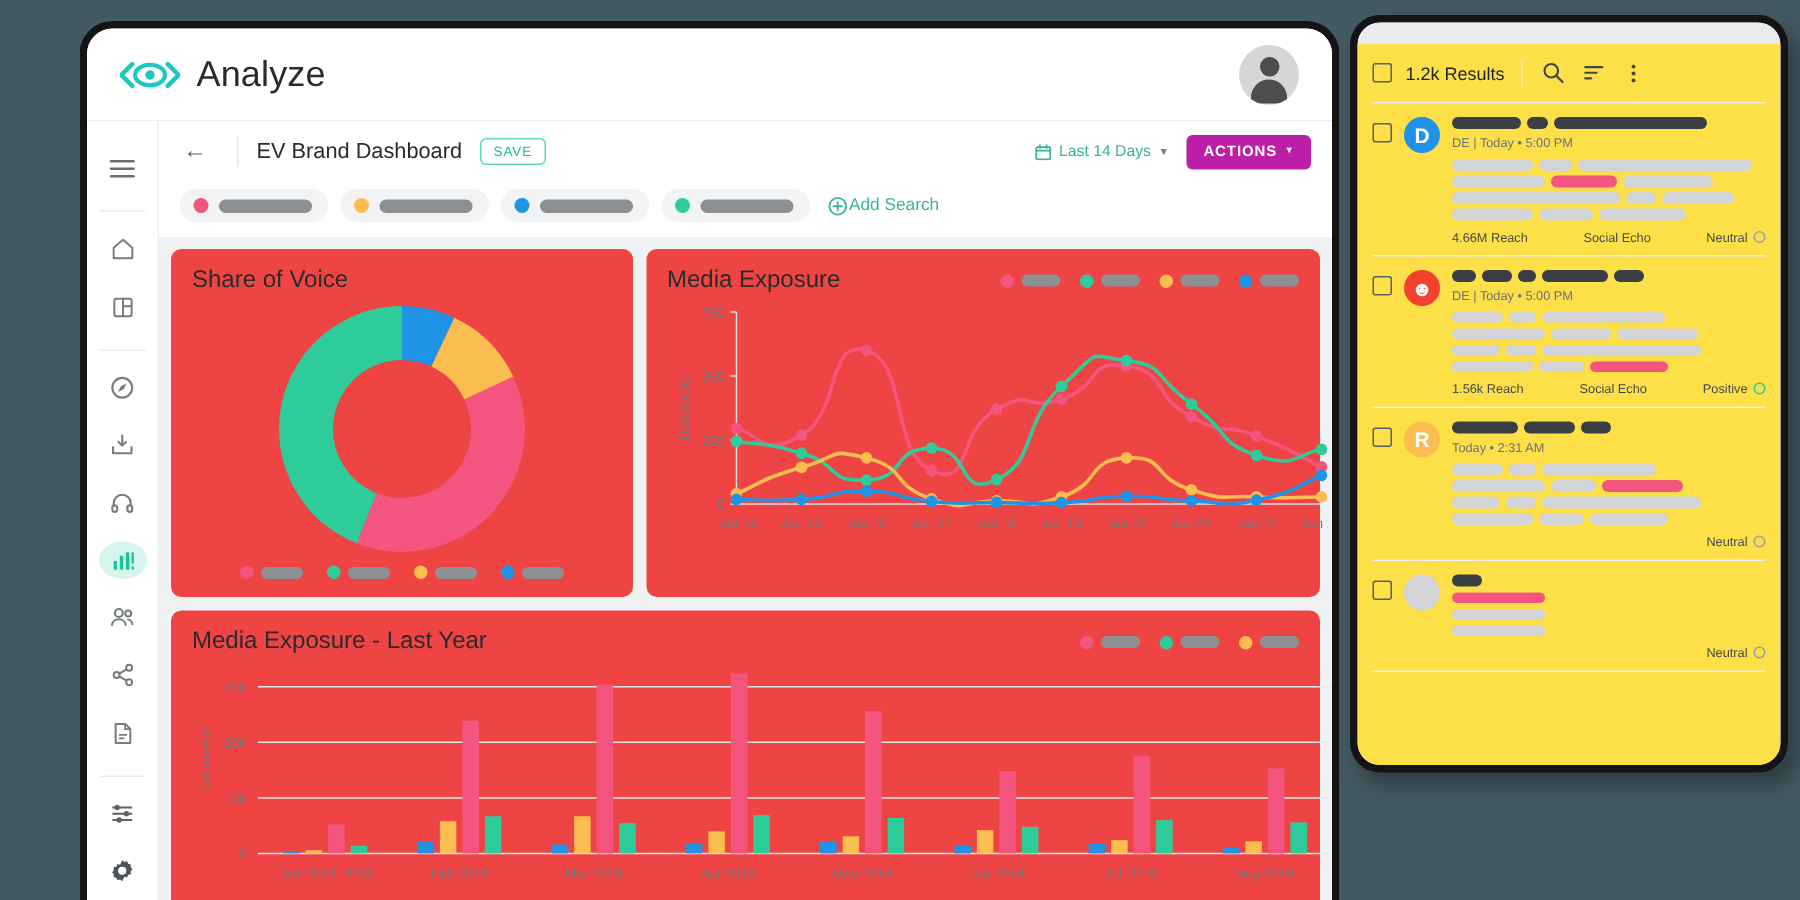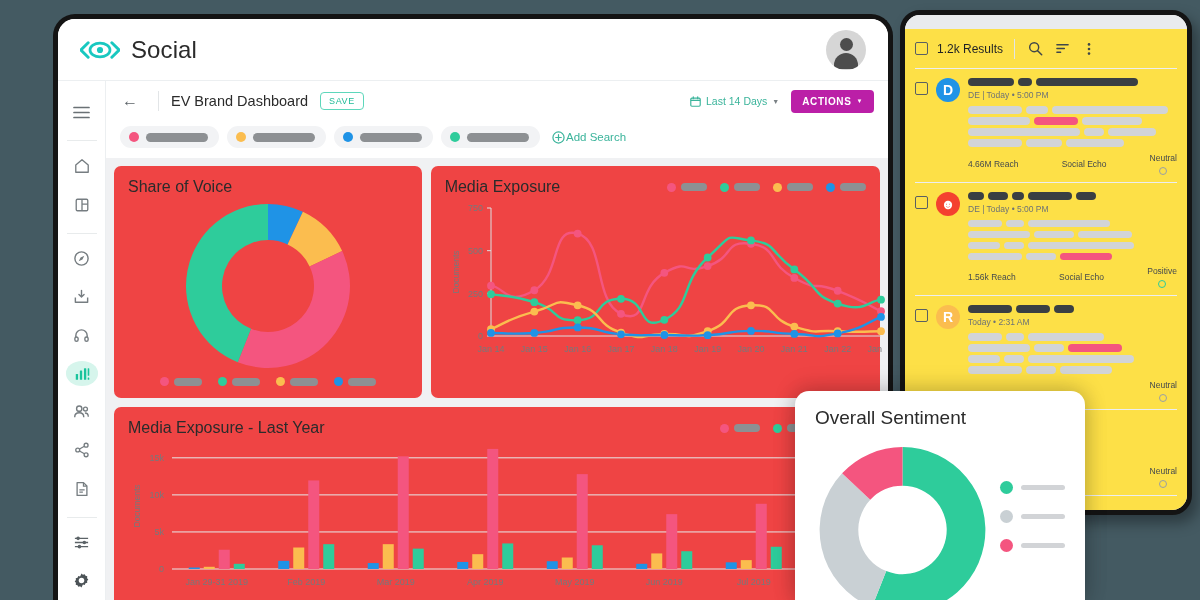--- a/index.html
+++ b/index.html
@@ -125,21 +125,21 @@
   .result { display: flex; gap: 8px; padding: 9px 0 7px; border-bottom: 1px solid #eceef0; }
   .res-body { flex: 1 1 auto; min-width: 0; }
   .res-avatar { width: 24px; height: 24px; border-radius: 50%; flex: 0 0 24px; position: relative; }
   .title-row { display: flex; gap: 4px; align-items: center; margin-bottom: 4px; }
   .tbar { height: 8px; border-radius: 4px; background: #3a3f43; }
   .meta { font-size: 8.5px; color: #6d7276; margin-bottom: 6px; }
   .sk-row { display: flex; gap: 4px; margin-bottom: 3.5px; }
   .sk { height: 7.5px; border-radius: 4px; background: #d2d4d7; }
   .sk.pink { background: #f4557f; }
   .foot { display: flex; justify-content: space-between; align-items: center; margin-top: 6px; font-size: 8.5px; color: #44494d; }
-  .senti { display: flex; align-items: center; gap: 4px; flex-direction: column; }
+  .senti { display: flex; align-items: center; gap: 4px; }
   .senti-ring { width: 8px; height: 8px; border-radius: 50%; border: 1.4px solid #9aa0a4; }
   .senti-ring.pos { border-color: #2ecc9b; }
 
   
   #sentiment-card {
     position: absolute; left: 795px; top: 391px; width: 290px; height: 209px;
     background: #fff; border-radius: 14px 14px 0 0;
     box-shadow: 0 -4px 22px rgba(0,0,0,.17), 0 6px 22px rgba(0,0,0,.17);
     padding: 16px 20px; overflow: hidden;
   }
@@ -160,21 +160,21 @@
     <div id="app-header">
       <div class="brand">
         <span>
           <svg class="logo-mark" viewBox="0 0 44 24">
             <path d="M9 4 L1 12 L9 20" fill="none" stroke="#19c8c0" stroke-width="3.2" stroke-linecap="round" stroke-linejoin="round"></path>
             <path d="M35 4 L43 12 L35 20" fill="none" stroke="#19c8c0" stroke-width="3.2" stroke-linecap="round" stroke-linejoin="round"></path>
             <ellipse cx="22" cy="12" rx="11" ry="7.5" fill="none" stroke="#19c8c0" stroke-width="3"></ellipse>
             <circle cx="22" cy="12" r="3.4" fill="#19c8c0"></circle>
           </svg>
         </span>
-        <span class="brand-name">Social</span>
+        <span class="brand-name">Analyze</span>
       </div>
       <div class="avatar"></div>
     </div>
 
     <div id="app-body">
 
       <div id="rail">
         <div class="rail-btn">
           <svg width="17" height="13" viewBox="0 0 17 13">
               <g stroke="#6a7175" stroke-width="1.7" stroke-linecap="round">
@@ -712,38 +712,14 @@
                   <span>Neutral</span>
                   <span class="senti-ring"></span>
                 </span>
               </div>
             </div>
           </div>
         </div>
     </div>
   </div>
 
-  <div id="sentiment-card">
-    <div class="card-title">Overall Sentiment</div>
-    <div class="sent-body">
-      <svg id="sent-donut" width="190" height="190" viewBox="0 0 190 190">
-          <path d="M95,5 A90,90 0 1 1 61.86879025837895,178.67988372994262 L77.33002147113544,139.62927132263604 A48,48 0 1 0 95,47 Z" fill="#2ecc9b"></path>
-          <path d="M61.86879025837895,178.67988372994262 A90,90 0 0 1 29.392823532072995,33.39076046641799 L60.00950588377226,62.14173891542293 A48,48 0 0 0 77.33002147113544,139.62927132263604 Z" fill="#c9d0d4"></path>
-          <path d="M29.392823532072995,33.39076046641799 A90,90 0 0 1 95.00000000000006,5 L95.00000000000003,47 A48,48 0 0 0 60.00950588377226,62.14173891542293 Z" fill="#f4557f"></path>
-        </svg>
-      <div class="sent-legend" id="sent-legend">
-          <div class="sent-leg-item">
-            <span class="sent-leg-dot" style="background: rgb(46, 204, 155);"></span>
-            <span class="sent-leg-bar"></span>
-          </div>
-          <div class="sent-leg-item">
-            <span class="sent-leg-dot" style="background: rgb(201, 208, 212);"></span>
-            <span class="sent-leg-bar"></span>
-          </div>
-          <div class="sent-leg-item">
-            <span class="sent-leg-dot" style="background: rgb(244, 85, 127);"></span>
-            <span class="sent-leg-bar"></span>
-          </div>
-        </div>
-    </div>
-  </div>
 
 </div>
 
 </body></html>

